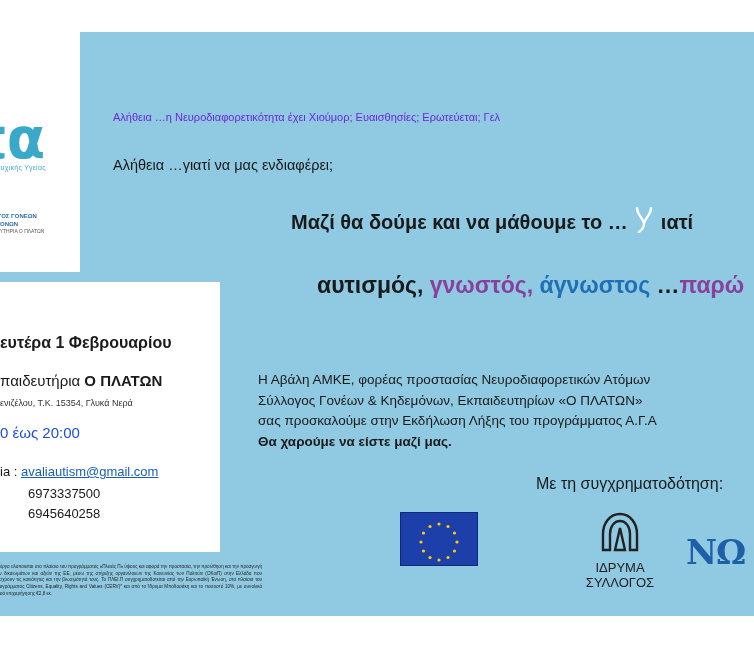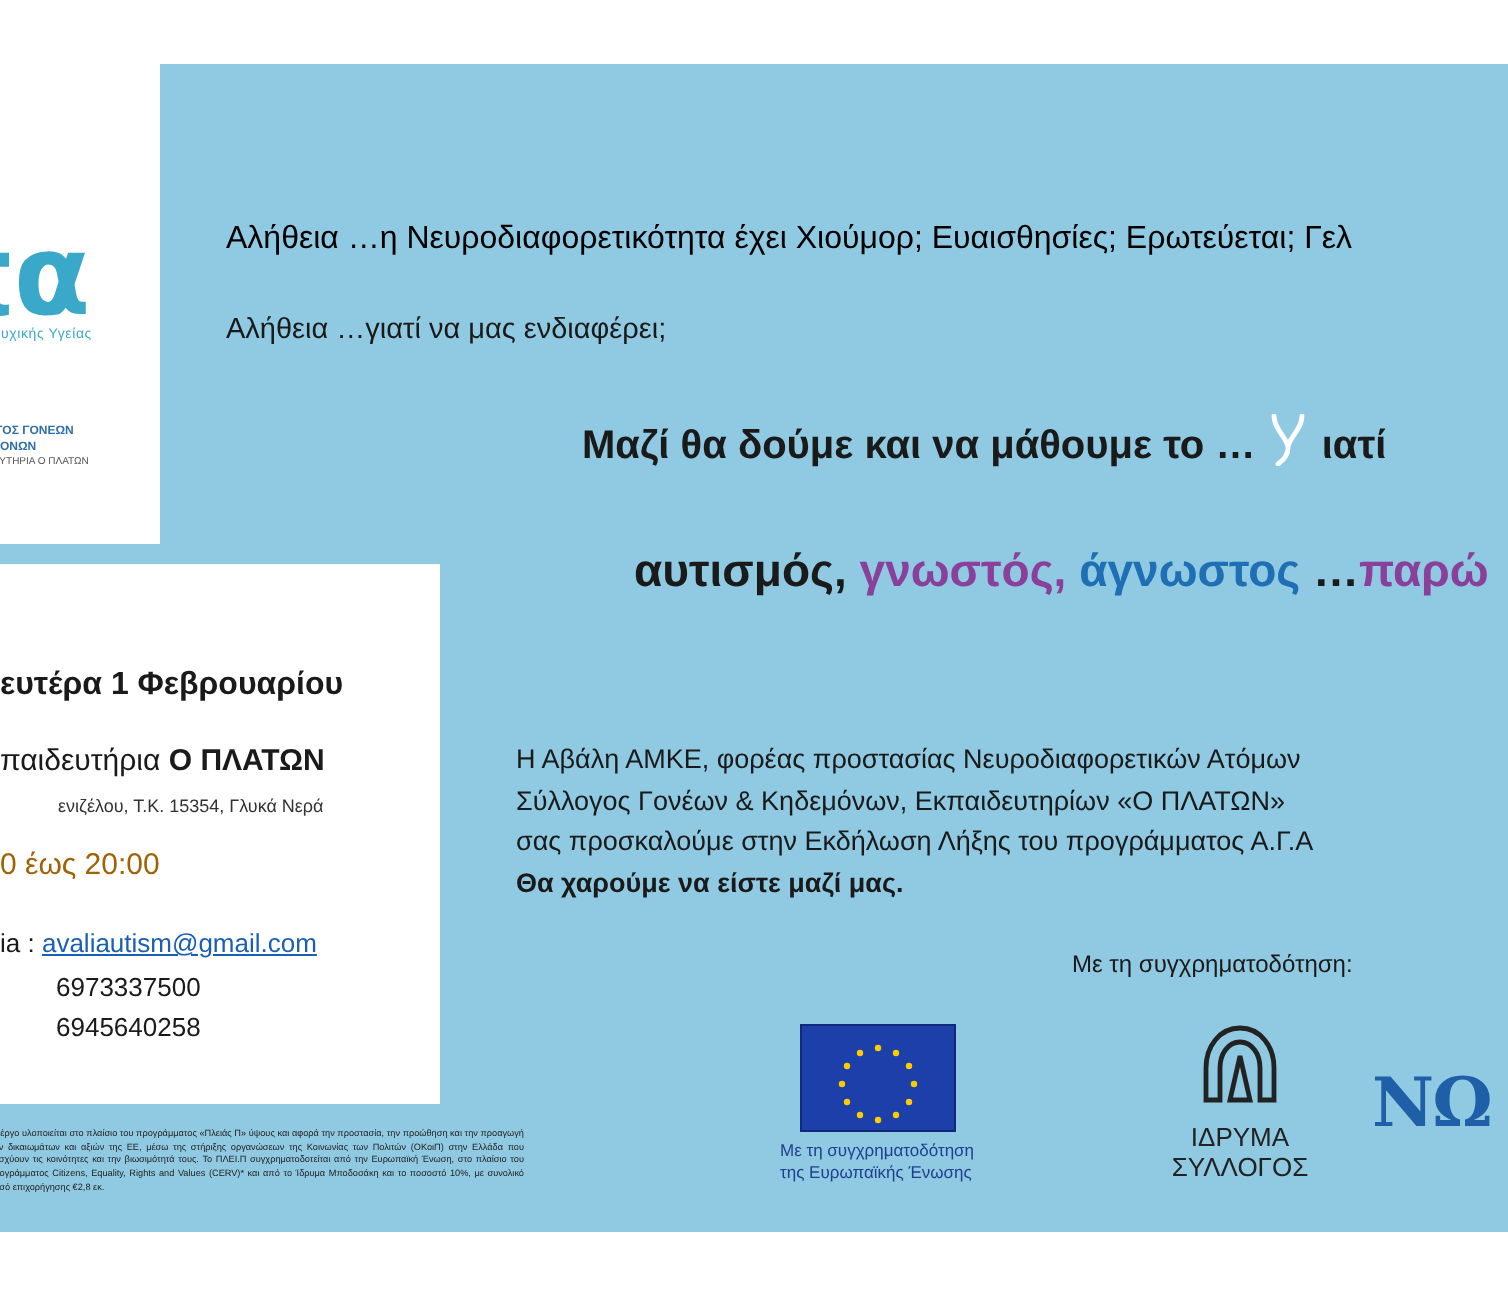--- a/index.html
+++ b/index.html
@@ -107,28 +107,27 @@
     font-size: 15px;
     color: #1a1a1a;
   }
   .info-school b { font-weight: bold; }
   .info-address {
     position: absolute;
     left: 60px;
     top: 116px;
     font-size: 9px;
     color: #333333;
-    padding-left: 29px;
   }
   .info-time {
     position: absolute;
     left: 60px;
     top: 142px;
     font-size: 15px;
-    color: #a16207;
+    color: #1d4ed8;
     text-align: center;
   }
   .info-mail {
     position: absolute;
     left: 60px;
     top: 182px;
     font-size: 13px;
     color: #1a1a1a;
   }
   .info-mail a {
@@ -148,22 +147,22 @@
     top: 224px;
     font-size: 13px;
     color: #1a1a1a;
   }
 
   
   .q1 {
     position: absolute;
     left: 113px;
     top: 79px;
-    font-size: 16px;
-    color: #000000;
+    font-size: 11px;
+    color: #6d28d9;
     white-space: nowrap;
   }
   .q2 {
     position: absolute;
     left: 113px;
     top: 125px;
     font-size: 14.5px;
     color: #1a1a1a;
     white-space: nowrap;
   }
@@ -206,21 +205,21 @@
     line-height: 1.52;
     color: #1a1a1a;
   }
   .invite .bold { font-weight: bold; }
 
   
   .fund-label {
     position: absolute;
     left: 536px;
     top: 443px;
-    font-size: 12px;
+    font-size: 16px;
     color: #1a1a1a;
   }
   .fund-logos {
     position: absolute;
     left: 390px;
     top: 472px;
     width: 364px;
     height: 76px;
   }
   .eu-flag {
@@ -368,24 +367,20 @@
           <circle cx="47" cy="44.5" r="1.6"></circle>
           <circle cx="38" cy="47" r="1.6"></circle>
           <circle cx="29" cy="44.5" r="1.6"></circle>
           <circle cx="22.5" cy="38" r="1.6"></circle>
           <circle cx="20" cy="29" r="1.6"></circle>
           <circle cx="22.5" cy="20" r="1.6"></circle>
           <circle cx="29" cy="13.5" r="1.6"></circle>
         </g>
       </svg>
     </div>
-    <div class="eu-caption">
-      <div>Με τη συγχρηματοδότηση</div>
-      <div>της Ευρωπαϊκής  Ένωσης</div>
-    </div>
 
     <div class="bodo">
       <svg class="bodo-mark" viewBox="0 0 46 44">
         <path d="M23 4 C13 4, 6 13, 6 24 L6 40 L13 40 L13 24 C13 17, 17 11, 23 11 C29 11, 33 17, 33 24 L33 40 L40 40 L40 24 C40 13, 33 4, 23 4 Z" fill="none" stroke="#222" stroke-width="2.4"></path>
         <path d="M23 18 L28 40 L18 40 Z" fill="none" stroke="#222" stroke-width="2.4"></path>
       </svg>
       <div class="bodo-name">
         <div>ΙΔΡΥΜΑ</div>
         <div>ΣΥΛΛΟΓΟΣ</div>
       </div>

